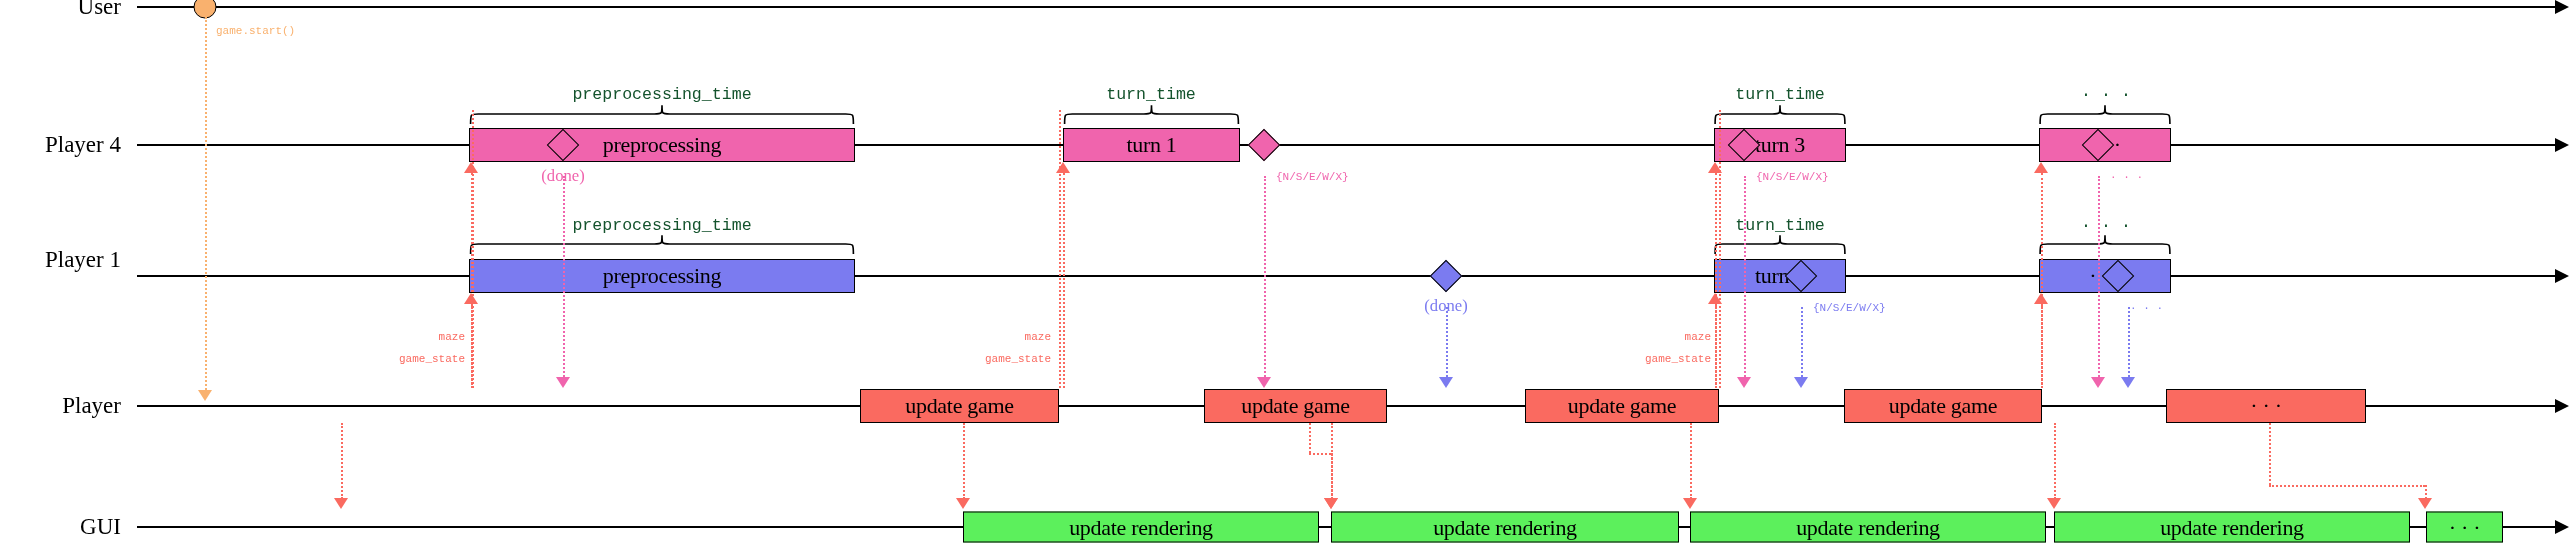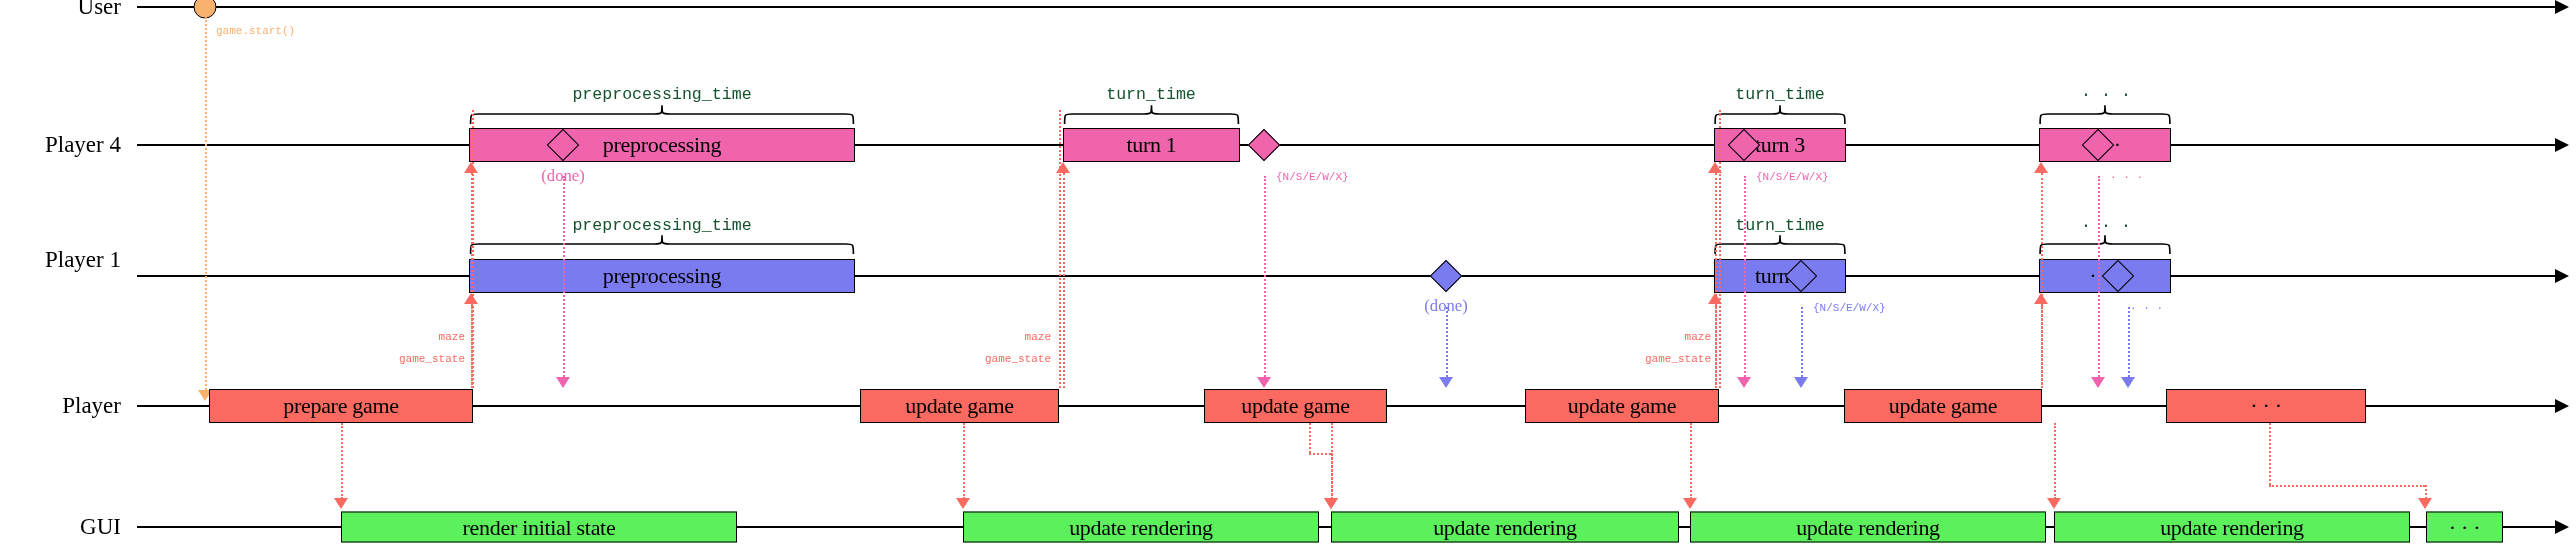--- a/index.html
+++ b/index.html
@@ -180,21 +180,20 @@
     <svg width="132" height="22" viewBox="0 0 240 40" style="position: absolute; left: 2039px; top: 233px;">
       <path d="M 2,38 C 2,20 2,20 16,20 L 106,20 C 120,20 120,20 120,4 C 120,20 120,20 134,20 L 224,20 C 238,20 238,20 238,38" fill="none" stroke="#000" stroke-width="3"></path>
     </svg>
     <div class="brace-label" style="left: 2106px; top: 225px;">· · ·</div>
     <div class="diamond" style="left: 1446px; top: 276px; width: 23px; height: 23px; background: rgb(123, 123, 240);"></div>
     <div class="paren-label" style="left: 1446px; top: 306px; color: rgb(123, 123, 240);">(done)</div>
     <div class="diamond" style="left: 1801px; top: 276px; width: 23px; height: 23px; background: rgb(123, 123, 240);"></div>
     <div class="msg-label right" style="left: 1813px; top: 308px; color: rgb(123, 123, 240);">{N/S/E/W/X}</div>
     <div class="diamond" style="left: 2118px; top: 276px; width: 23px; height: 23px; background: rgb(123, 123, 240);"></div>
     <div class="msg-label right" style="left: 2130px; top: 308px; color: rgb(123, 123, 240);">· · ·</div>
-    <div class="act-box" style="left: 209px; width: 264px; height: 34px; top: 406px; background: rgb(250, 106, 96);">prepare game</div>
     <div class="act-box" style="left: 860px; width: 199px; height: 34px; top: 406px; background: rgb(250, 106, 96);">update game</div>
     <div class="act-box" style="left: 1204px; width: 183px; height: 34px; top: 406px; background: rgb(250, 106, 96);">update game</div>
     <div class="act-box" style="left: 1525px; width: 194px; height: 34px; top: 406px; background: rgb(250, 106, 96);">update game</div>
     <div class="act-box" style="left: 1844px; width: 198px; height: 34px; top: 406px; background: rgb(250, 106, 96);">update game</div>
     <div class="act-box" style="left: 2166px; width: 200px; height: 34px; top: 406px; background: rgb(250, 106, 96);">· · ·</div>
     <div class="vdash" style="left: 472px; top: 110px; height: 278px; border-left-color: rgb(250, 106, 96);"></div>
     <div class="msg-label left" style="left: 465px; top: 337px; color: rgb(250, 106, 96);">maze</div>
     <div class="msg-label left" style="left: 465px; top: 359px; color: rgb(250, 106, 96);">game_state</div>
     <div class="vdash" style="left: 1059px; top: 110px; height: 278px; border-left-color: rgb(250, 106, 96);"></div>
     <div class="msg-label left" style="left: 1051px; top: 337px; color: rgb(250, 106, 96);">maze</div>
@@ -241,20 +240,19 @@
     <div class="vdash" style="left: 2054px; top: 423px; height: 76px; border-left-color: rgb(250, 106, 96);"></div>
     <div class="arrow-down" style="left: 2054px; top: 498px; border-top: 11px solid rgb(250, 106, 96);"></div>
     <div class="vdash" style="left: 1309px; top: 423px; height: 30px; border-left-color: rgb(250, 106, 96);"></div>
     <div class="hdash" style="left: 1309px; top: 453px; width: 22px; border-top-color: rgb(250, 106, 96);"></div>
     <div class="vdash" style="left: 1331px; top: 453px; height: 46px; border-left-color: rgb(250, 106, 96);"></div>
     <div class="arrow-down" style="left: 1331px; top: 498px; border-top: 11px solid rgb(250, 106, 96);"></div>
     <div class="vdash" style="left: 2269px; top: 423px; height: 62px; border-left-color: rgb(250, 106, 96);"></div>
     <div class="hdash" style="left: 2269px; top: 485px; width: 156px; border-top-color: rgb(250, 106, 96);"></div>
     <div class="vdash" style="left: 2425px; top: 485px; height: 14px; border-left-color: rgb(250, 106, 96);"></div>
     <div class="arrow-down" style="left: 2425px; top: 498px; border-top: 11px solid rgb(250, 106, 96);"></div>
-    <div class="act-box" style="left: 341px; width: 396px; height: 31px; top: 527px; background: rgb(92, 240, 92);">render initial state</div>
     <div class="act-box" style="left: 963px; width: 356px; height: 31px; top: 527px; background: rgb(92, 240, 92);">update rendering</div>
     <div class="act-box" style="left: 1331px; width: 348px; height: 31px; top: 527px; background: rgb(92, 240, 92);">update rendering</div>
     <div class="act-box" style="left: 1690px; width: 356px; height: 31px; top: 527px; background: rgb(92, 240, 92);">update rendering</div>
     <div class="act-box" style="left: 2054px; width: 356px; height: 31px; top: 527px; background: rgb(92, 240, 92);">update rendering</div>
     <div class="act-box" style="left: 2426px; width: 77px; height: 31px; top: 527px; background: rgb(92, 240, 92);">· · ·</div>
   </div>
 
 
 </body></html>

